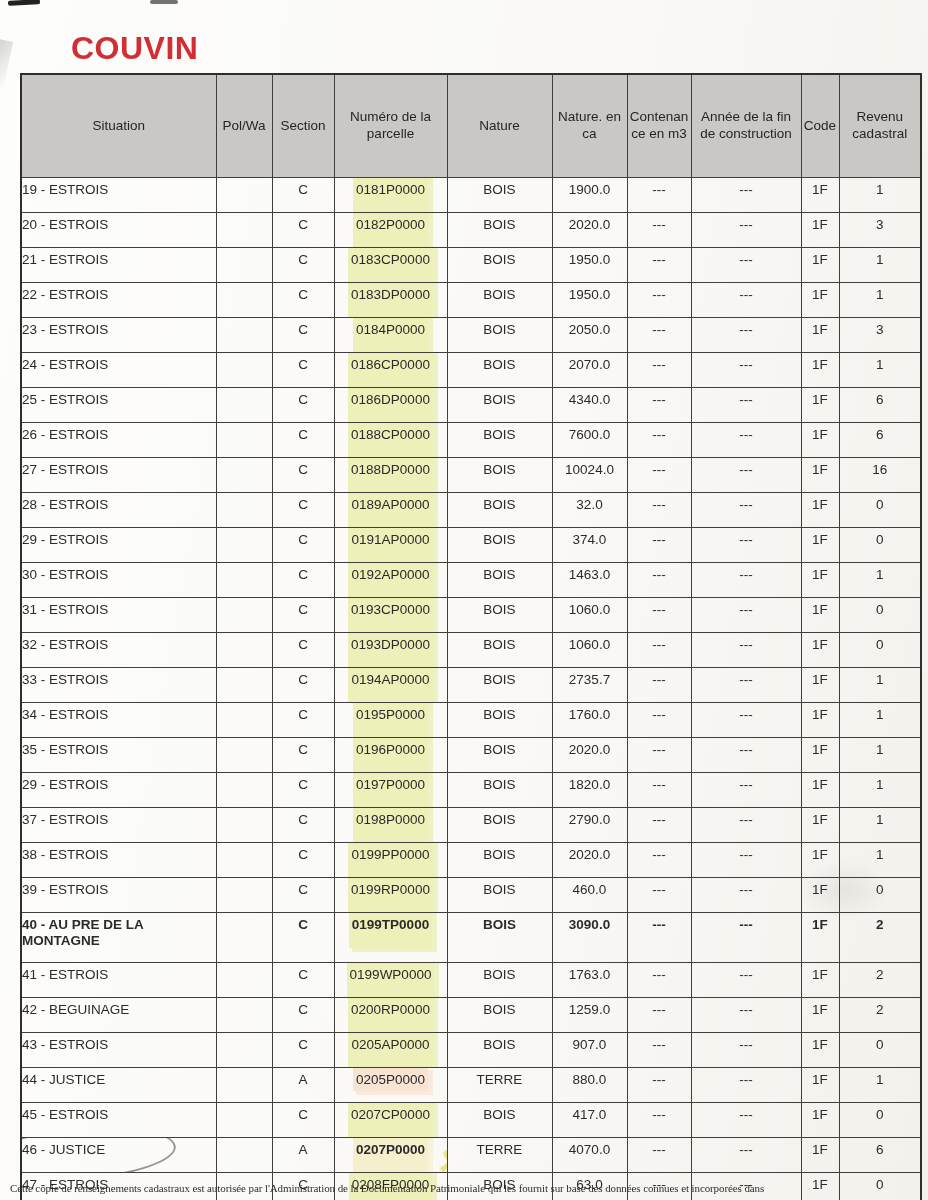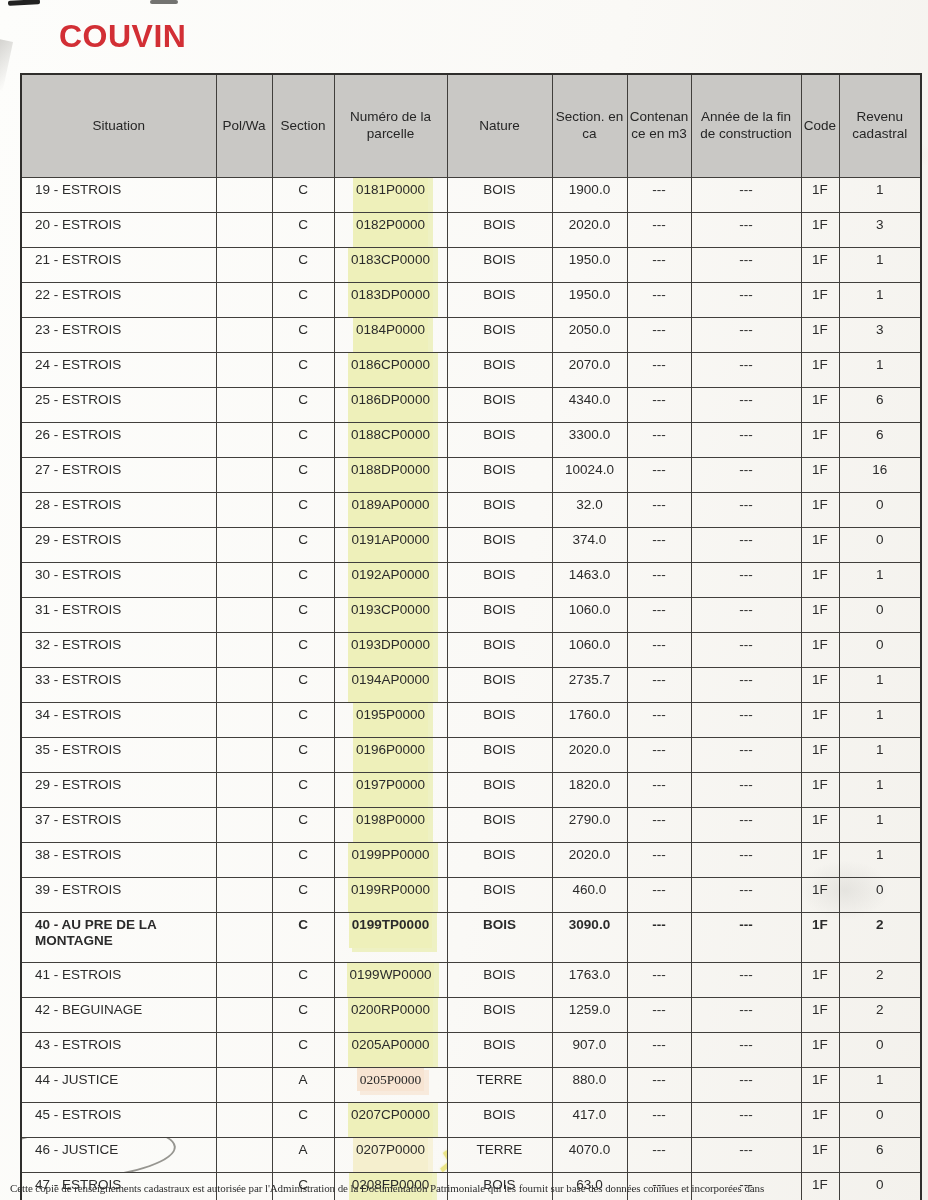--- a/index.html
+++ b/index.html
@@ -17,21 +17,21 @@
   .scan-mark-1{position:absolute;left:8px;top:0;width:32px;height:5px;background:#222;border-radius:2px;transform:rotate(-3deg);}
   .scan-mark-2{position:absolute;left:150px;top:0;width:28px;height:4px;background:#5a5a58;border-radius:2px;opacity:.85;}
   .smudge-tr{position:absolute;right:-20px;top:135px;width:280px;height:40px;
     background:radial-gradient(ellipse at center,rgba(225,175,165,.22),transparent 70%);}
   .smudge-mid{position:absolute;left:800px;top:860px;width:90px;height:60px;
     background:radial-gradient(ellipse at center,rgba(140,140,135,.15),transparent 70%);}
   .edge-shadow{position:absolute;left:-6px;top:40px;width:14px;height:50px;
     background:linear-gradient(120deg,rgba(150,148,142,.4),transparent);transform:rotate(12deg);}
 
   .title{
-    position:absolute;left:59px;top:18px;margin:0;
+    position:absolute;left:59px;top:18px;margin:12px;
     font-size:32px;font-weight:bold;letter-spacing:.5px;
     color:#d22f35;
   }
 
   table.cadastre{
     position:absolute;left:20px;top:73px;width:900px;
     border-collapse:collapse;table-layout:fixed;
     border:2.5px solid #2f2e2c;
   }
   .cadastre th,.cadastre td{
@@ -43,26 +43,26 @@
     font-weight:normal;font-size:13.5px;color:#262626;
     text-align:center;vertical-align:middle;padding:2px;line-height:1.25;
   }
   .cadastre thead th.break-word-col{word-break:break-all;}
   .cadastre tbody td{
     height:30px;font-size:13.5px;color:#2b2b2b;
     vertical-align:top;padding:4px 2px 0 2px;text-align:center;
     position:relative;line-height:1.15;
   }
   .cadastre tbody tr.tall td{height:45px;font-weight:bold;}
-  .cadastre tbody td:first-child{text-align:left;padding-left:13px;padding-right:14px;}
+  .cadastre tbody td:first-child{text-align:left;padding-left:0;padding-right:14px;}
 
   
   .hl-yellow{background:#eef0ba;box-shadow:4px 3px 0 1px rgba(234,238,178,.75);padding:16px 3px;text-align:center;}
-  .hl-peach{background:#f7e4d2;box-shadow:4px 3px 0 1px rgba(247,228,210,.7);padding:4px 3px;font-family:Liberation Serif, serif;}
-  .hl-cream{background:#f5efce;box-shadow:4px 3px 0 1px rgba(245,239,206,.7);padding:15px 3px;}
+  .hl-peach{background:#f7e4d2;box-shadow:4px 3px 0 1px rgba(247,228,210,.7);padding:4px 3px;}
+  .hl-cream{background:#f5efce;box-shadow:4px 3px 0 1px rgba(245,239,206,.7);padding:15px 3px;font-weight:bold;}
 
   
   .pencil-underline{position:relative;}
   .pencil-underline::after{
     content:"";position:absolute;left:-8px;right:-6px;bottom:-7px;height:2.2px;
     background:#8d8c86;border-radius:2px;transform:rotate(-1deg);
   }
 
   
   .pencil-ellipse{
@@ -110,21 +110,21 @@
         <col style="width:38px">
       <col style="width:82px">
     </colgroup>
     <thead>
       <tr id="header-row">
           <th>Situation</th>
           <th>Pol/Wa</th>
           <th>Section</th>
           <th>Numéro de la parcelle</th>
           <th>Nature</th>
-          <th>Section. en ca</th>
+          <th>Nature. en ca</th>
           <th class="break-word-col">Contenance en m3</th>
           <th>Année de la fin de construction</th>
           <th>Code</th>
           <th>Revenu cadastral</th>
         </tr>
     </thead>
     <tbody id="body-rows">
         <tr>
           <td><span>19 - ESTROIS</span></td>
           <td><span></span></td>
@@ -208,21 +208,21 @@
           <td><span>---</span></td>
           <td><span>1F</span></td>
           <td><span>6</span></td>
         </tr>
         <tr>
           <td><span>26 - ESTROIS</span></td>
           <td><span></span></td>
           <td><span>C</span></td>
           <td><span class="hl-yellow">0188CP0000</span></td>
           <td><span>BOIS</span></td>
-          <td><span>3300.0</span></td>
+          <td><span>7600.0</span></td>
           <td><span>---</span></td>
           <td><span>---</span></td>
           <td><span>1F</span></td>
           <td><span>6</span></td>
         </tr>
         <tr>
           <td><span>27 - ESTROIS</span></td>
           <td><span></span></td>
           <td><span>C</span></td>
           <td><span class="hl-yellow">0188DP0000</span></td>

